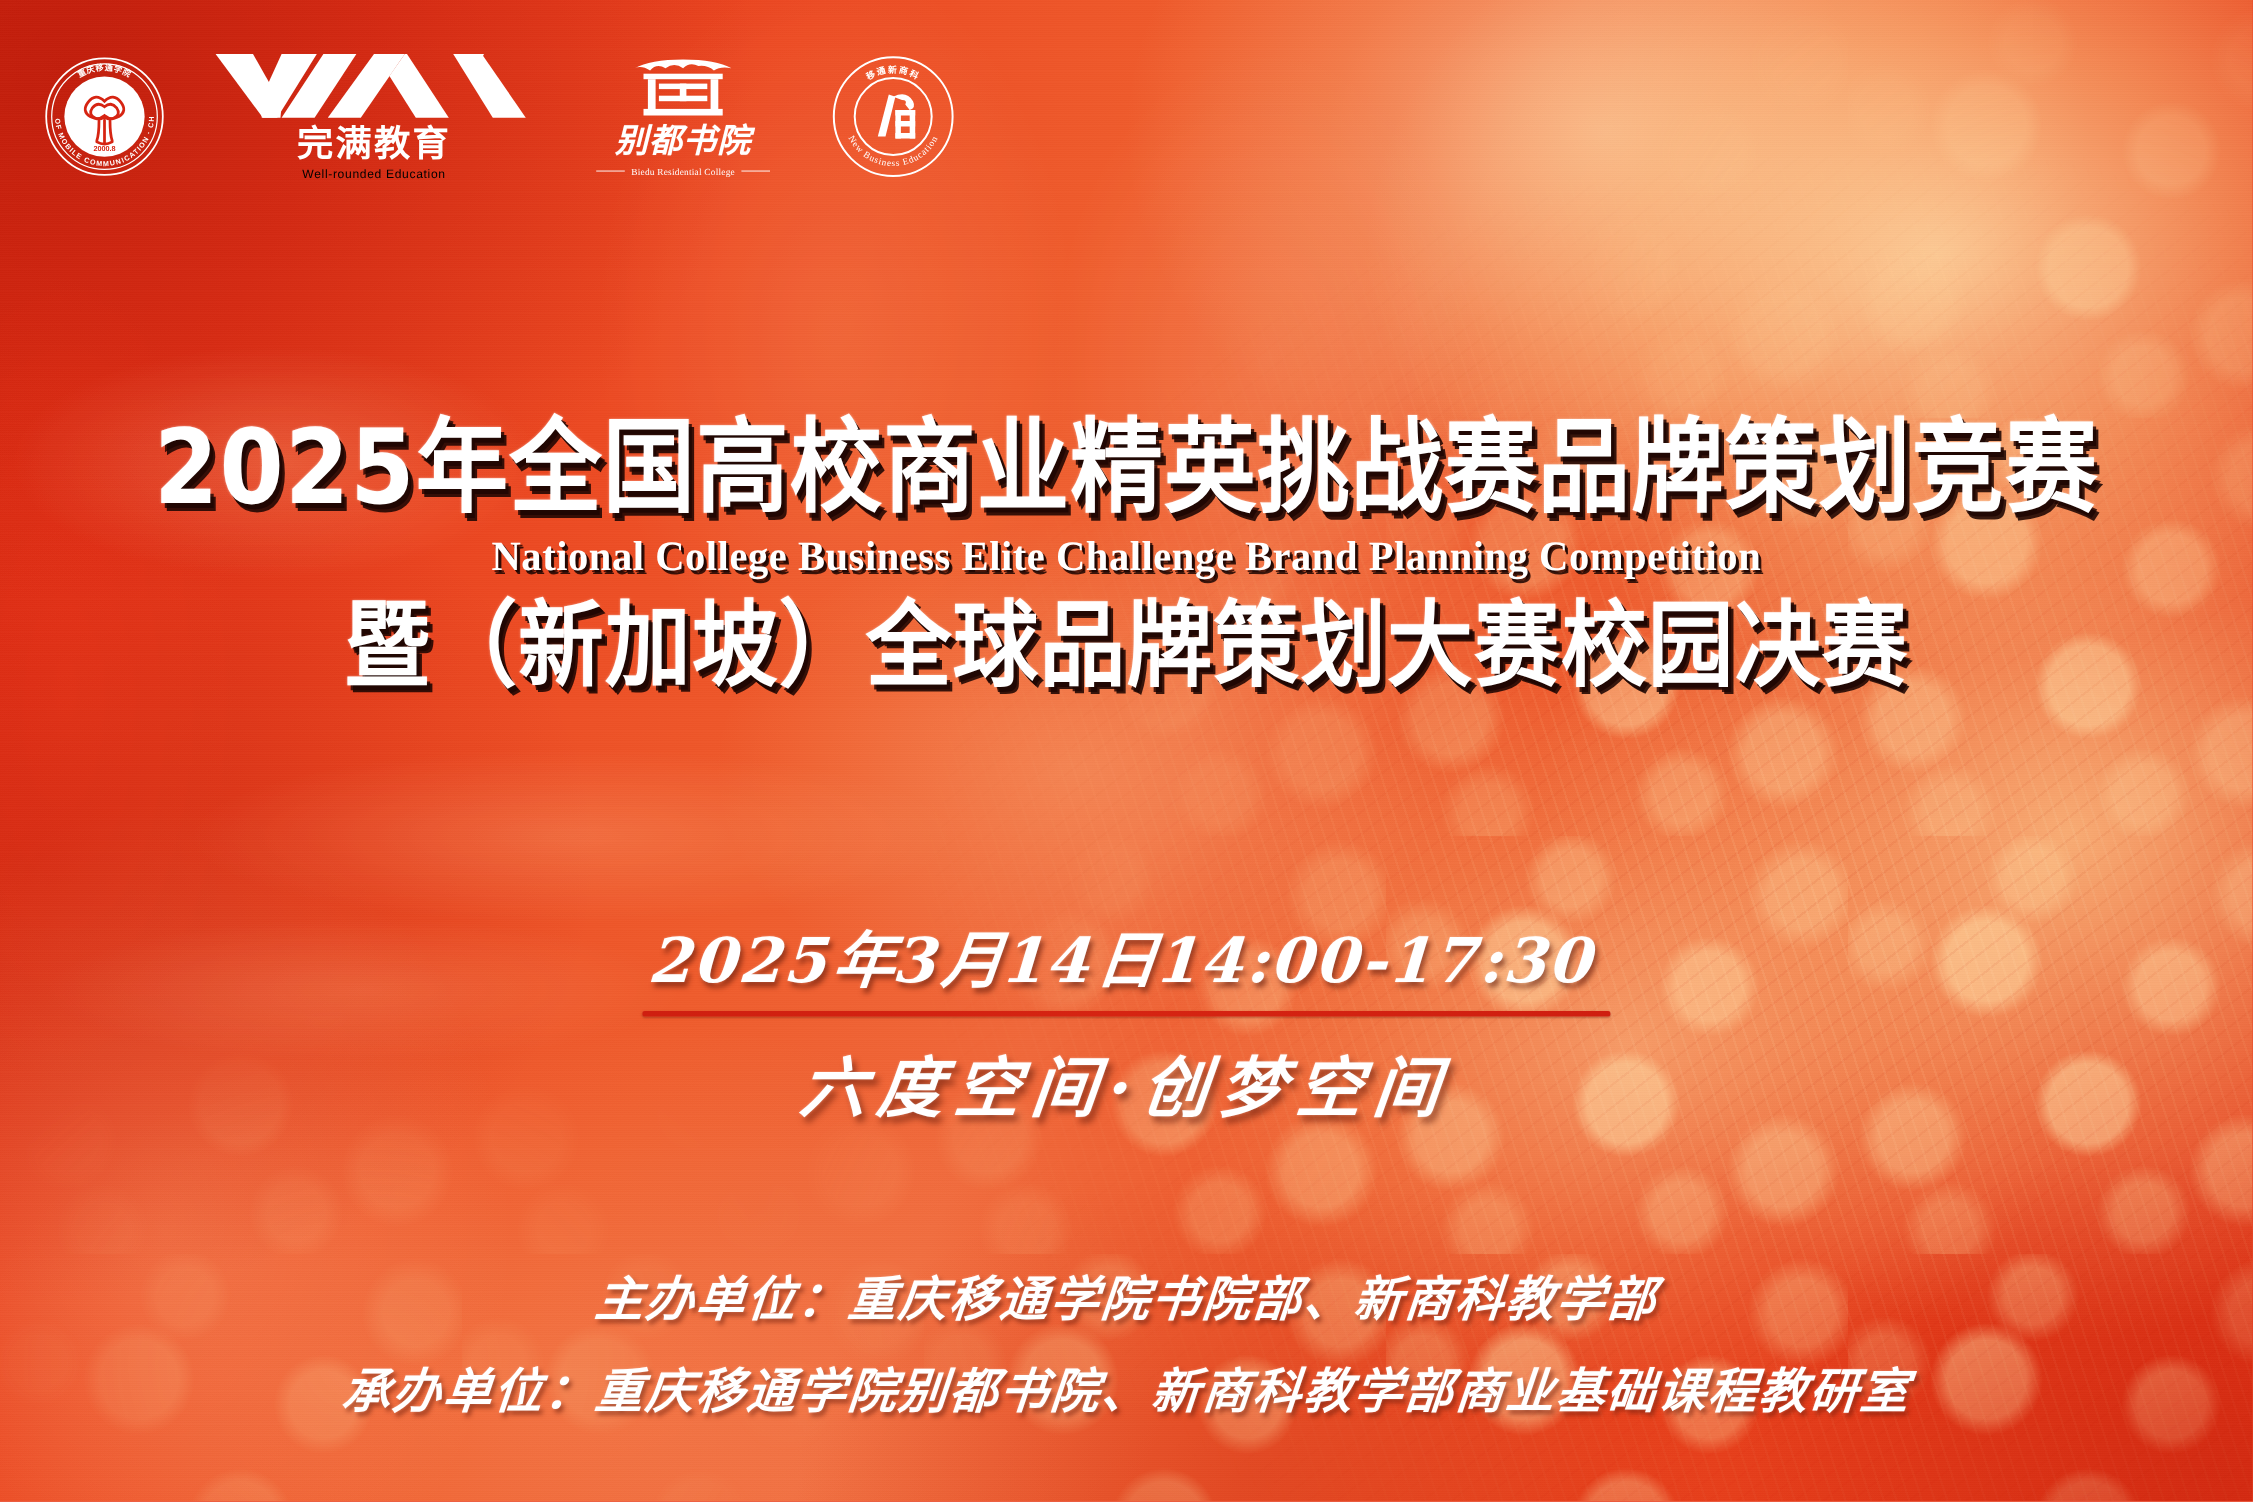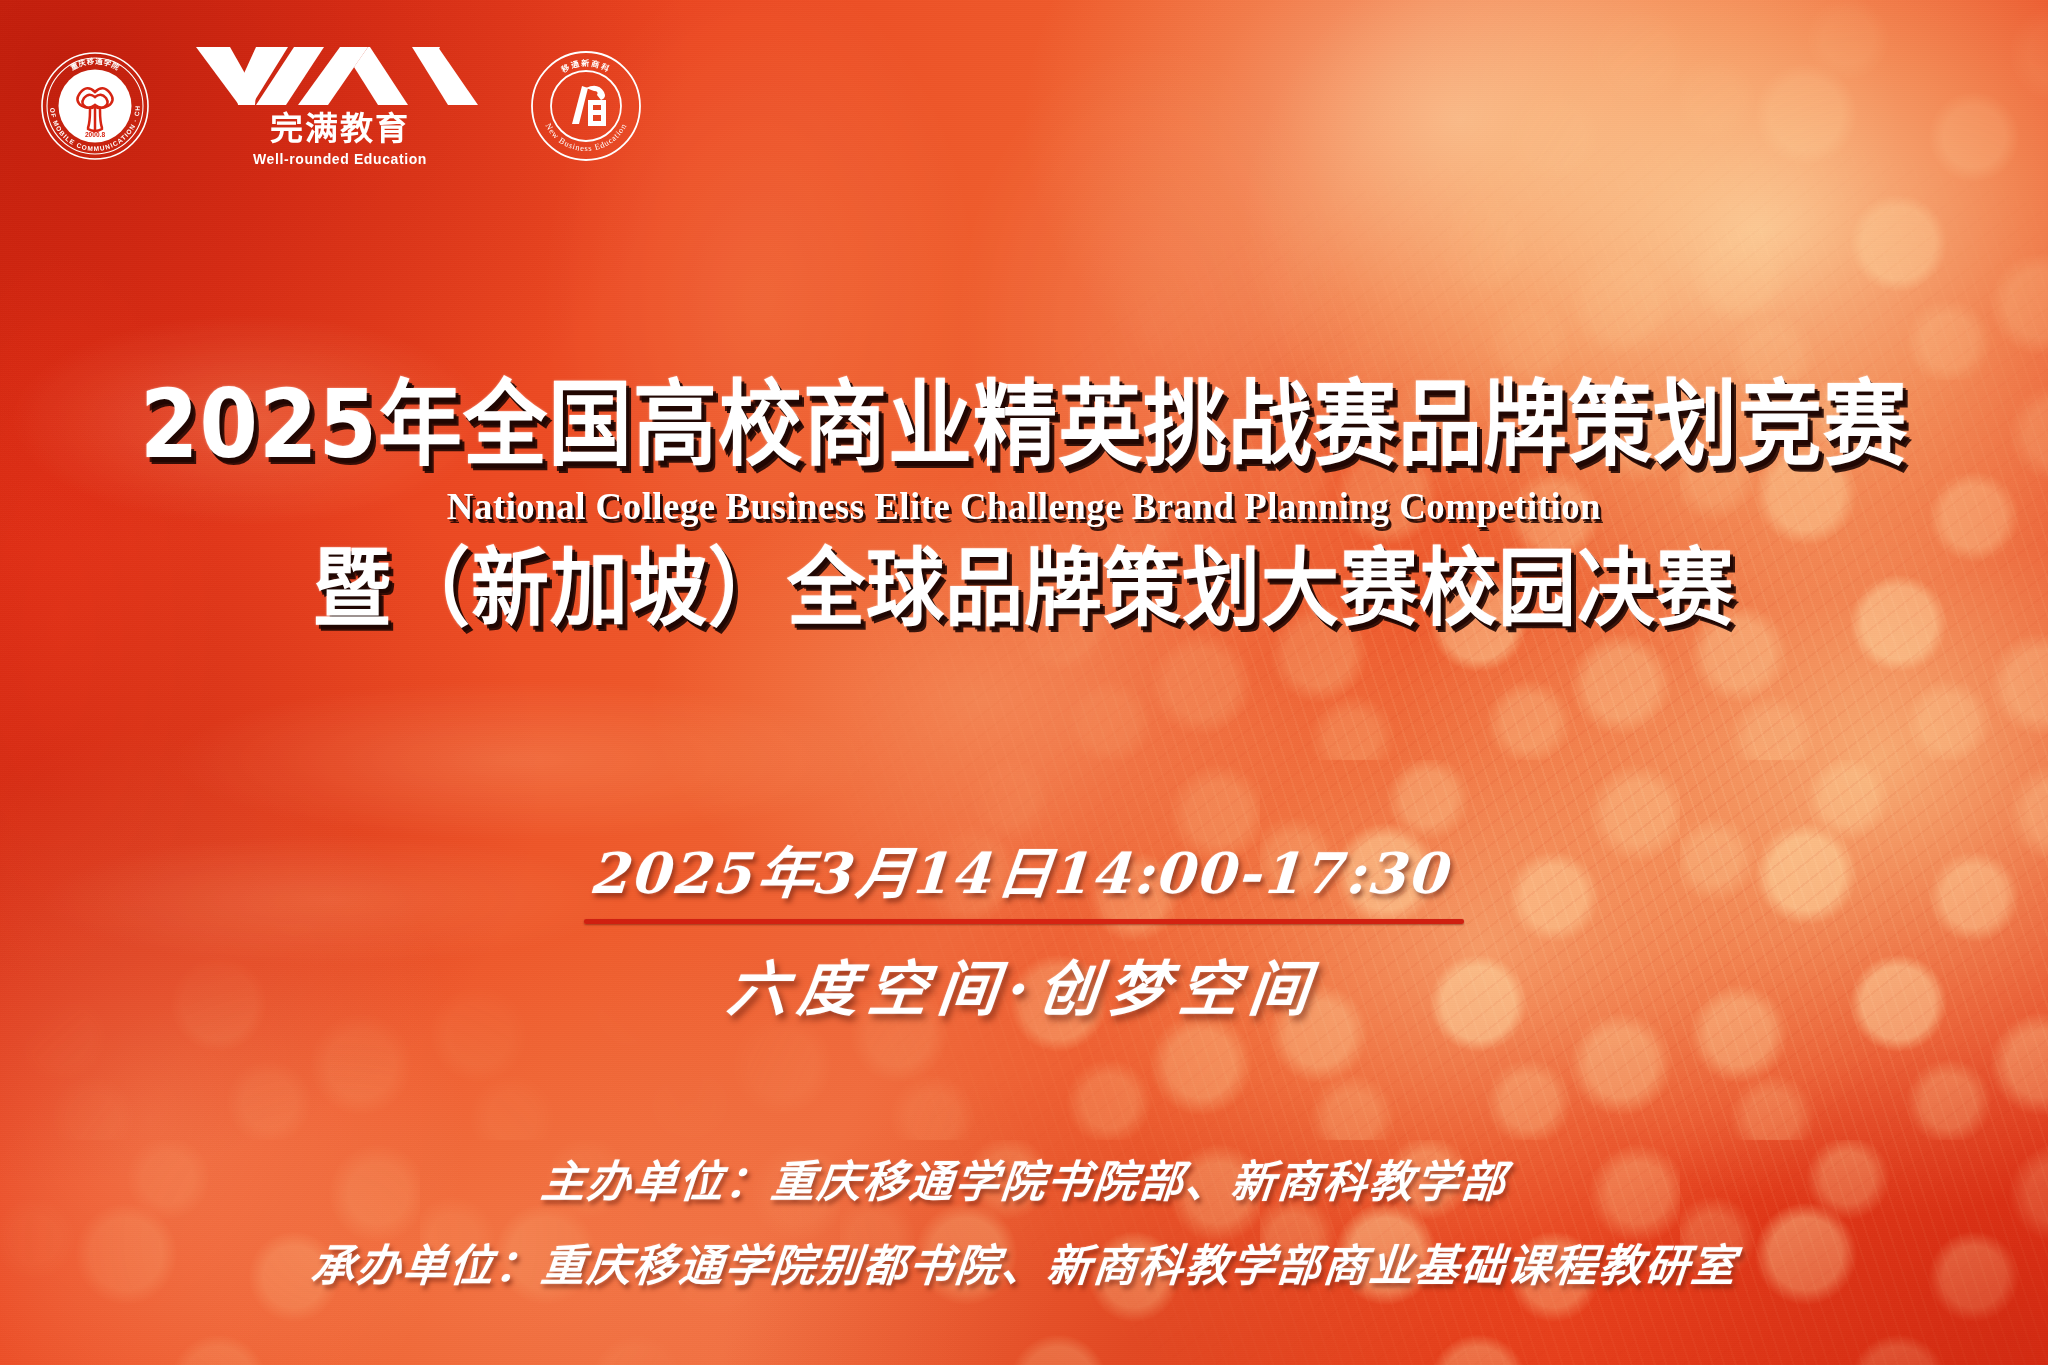--- a/index.html
+++ b/index.html
@@ -114,21 +114,21 @@
   .seal svg{display:block;}
 
   
   .via{margin-left:40px;display:flex;flex-direction:column;align-items:center;width:300px;}
   .via-mark{height:62px;}
   .via-cn{
     font-size:33px;font-weight:700;color:#fff;letter-spacing:2px;line-height:1;
     margin-top:5px;font-family:"DejaVu Sans","Liberation Sans",sans-serif;text-align:right;
   }
   .via-en{
-    font-size:14px;font-weight:700;color:#ffffff;letter-spacing:.6px;margin-top:6px;
+    font-size:11px;font-weight:400;color:#000000;letter-spacing:.6px;margin-top:6px;
     font-family:"Liberation Sans",sans-serif;
   }
 
   
   .academy{margin-left:36px;display:flex;flex-direction:column;align-items:center;width:190px;}
   .academy-mark{height:56px;}
   .academy-cn{
     font-size:30px;color:#fff;line-height:1;margin-top:6px;font-weight:700;
     font-family:"DejaVu Sans","Liberation Sans",sans-serif;
     font-style:italic;letter-spacing:1px;
@@ -271,20 +271,43 @@
           <path d="M150 2 h28 l-40 58 h-30 Z"></path>
           <path d="M178 2 h2 l38 58 h-30 l-24 -38 Z"></path>
           <path d="M222 2 h26 l40 58 h-30 Z"></path>
           <path d="M248 2 h2 l-6 12 l-20 -12 Z"></path>
         </g>
       </svg>
       <div class="via-cn">完满教育</div>
       <div class="via-en">Well-rounded Education</div>
     </div>
 
+    <div class="logo academy">
+      <svg class="academy-mark" width="120" height="56" viewBox="0 0 120 56">
+        <g fill="#ffffff">
+
+          <path d="M16 10 q14 -8 44 -8 q30 0 44 8 q-10 -2 -16 2 q-6 -5 -14 -4 q-8 -4 -14 2 q-8 -6 -16 0 q-8 -5 -14 2 q-8 -5 -14 -2 Z"></path>
+          <rect x="24" y="15" width="72" height="5"></rect>
+
+          <rect x="28" y="20" width="7" height="32"></rect>
+          <rect x="85" y="20" width="7" height="32"></rect>
+
+          <rect x="38" y="24" width="44" height="5"></rect>
+          <rect x="38" y="35" width="44" height="5"></rect>
+          <rect x="24" y="47" width="72" height="6"></rect>
+          <rect x="57" y="24" width="6" height="16"></rect>
+        </g>
+      </svg>
+      <div class="academy-cn">别都书院</div>
+      <div class="academy-en">
+        <span class="rule"></span>
+        <span>Biedu Residential College</span>
+        <span class="rule"></span>
+      </div>
+    </div>
 
     <div class="logo seal2">
       <svg width="112" height="112" viewBox="0 0 112 112">
         <defs>
           <path id="nbTop" d="M 56,56 m -40,0 a 40,40 0 0,1 80,0" fill="none"></path>
           <path id="nbBot" d="M 56,56 m -45,0 a 45,45 0 0,0 90,0" fill="none"></path>
         </defs>
         <circle cx="56" cy="56" r="54" fill="none" stroke="#ffffff" stroke-width="1.8"></circle>
         <circle cx="56" cy="56" r="35" fill="none" stroke="#ffffff" stroke-width="1.8"></circle>
 

